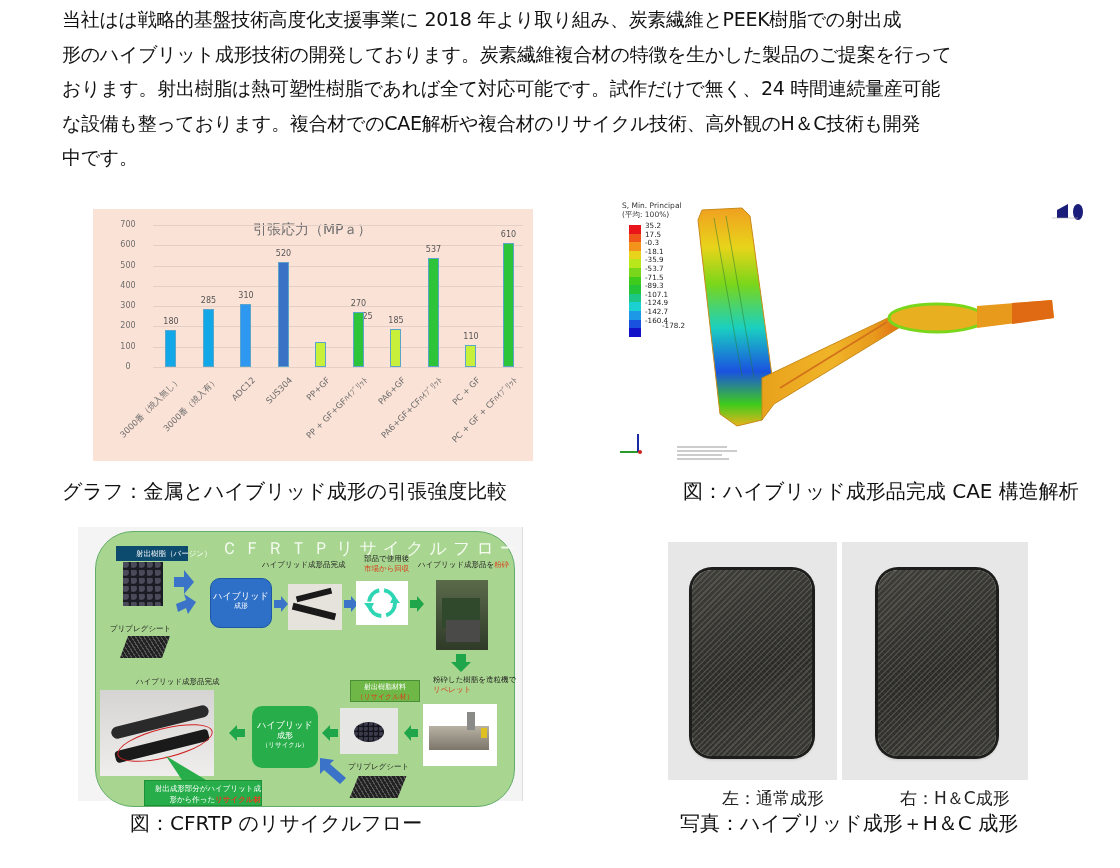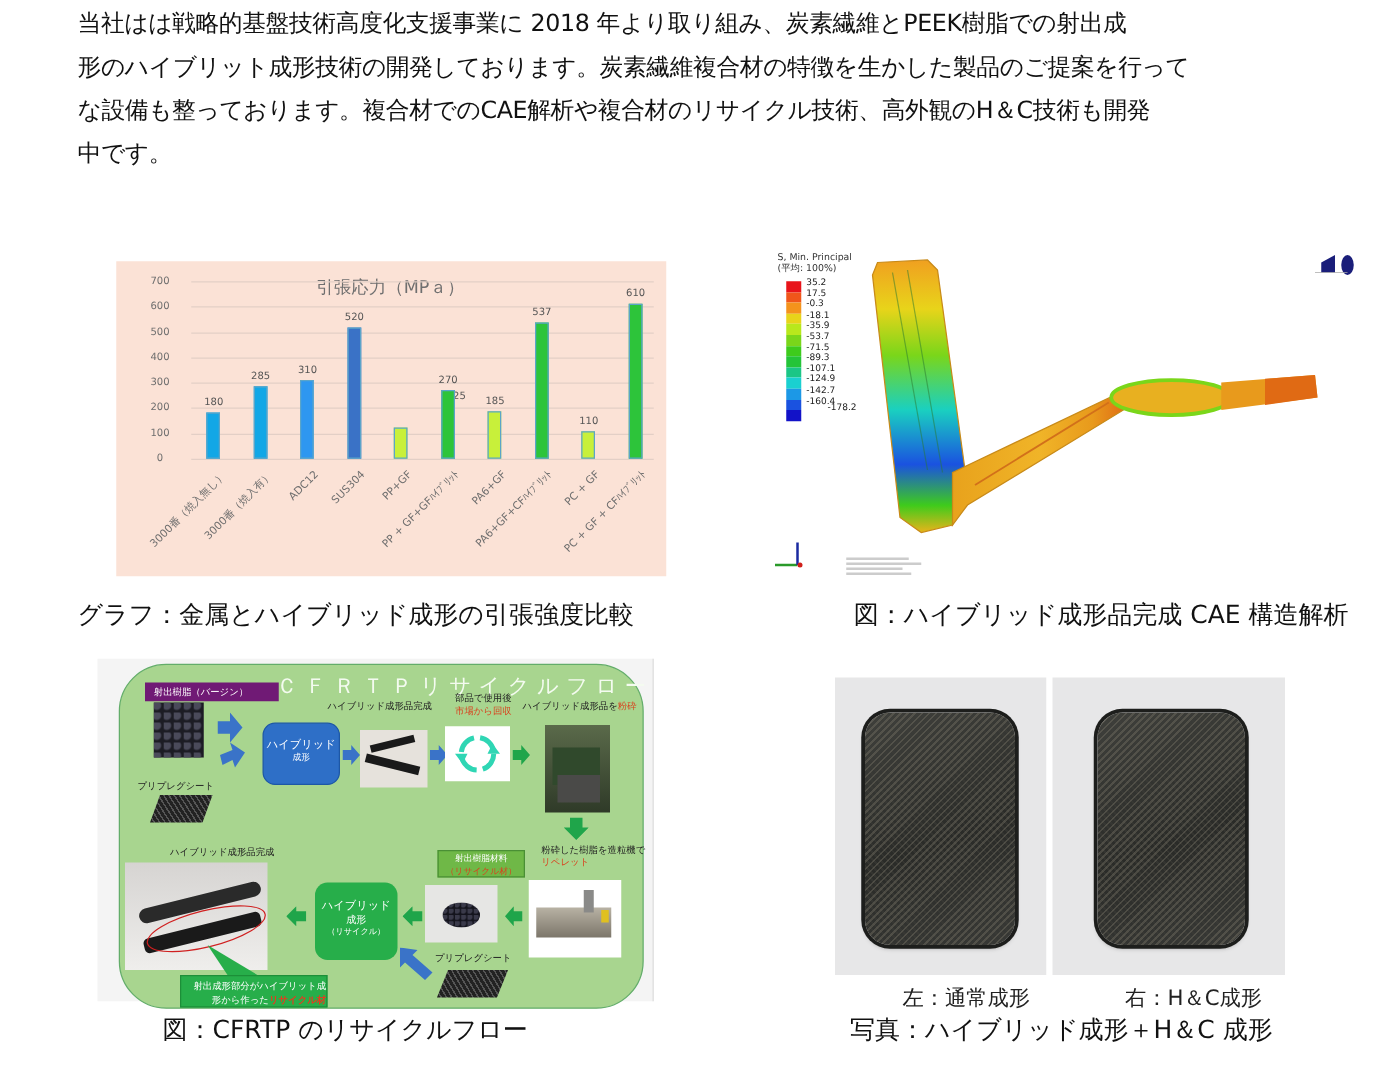--- a/index.html
+++ b/index.html
@@ -37,21 +37,21 @@
   .legend-swatch { position: absolute; left: 27px; width: 12px; height: 8.6px; }
   .legend-val { position: absolute; left: 43px; font-size: 7.2px; line-height: 8.6px; color: #222; }
 
   
   .flow-outer { position: absolute; left: 78px; top: 527px; width: 445px; height: 274px; background: #f4f4f4; border-right: 1px solid #ddd; }
   .flow-panel {
     position: absolute; left: 17px; top: 4px; width: 420px; height: 276px;
     background: #a8d58f; border: 1.5px solid #63ad6a; border-radius: 38px 38px 38px 38px;
   }
   .flow-title { position: absolute; left: 125px; top: 5px; font-size: 17px; color: #f4fbf0; letter-spacing: 6px; white-space: nowrap; }
-  .blue-tag { position: absolute; left: 20px; top: 14px; width: 107px; height: 15px; background: #701a75; color: #fff; font-size: 7.5px; line-height: 15px; padding-left: 7px; white-space: nowrap; }
+  .blue-tag { position: absolute; left: 20px; top: 14px; width: 72px; height: 15px; background: #0c4a6e; color: #fff; font-size: 7.5px; line-height: 15px; padding-left: 20px; white-space: nowrap; }
   .lbl { position: absolute; font-size: 7.5px; color: #222; white-space: nowrap; line-height: 10px; }
   .lbl .red { color: #d9411e; }
   .photo { position: absolute; }
   .box-blue { position: absolute; background: #2e6fc7; border: 1px solid #1d57a6; border-radius: 10px; color: #fff; text-align: center; }
   .box-green { position: absolute; background: #27ae4a; border-radius: 10px; color: #fff; text-align: center; }
   .green-note { position: absolute; background: #27ae4a; color: #fff; font-size: 7.5px; text-align: right; line-height: 11px; border: 1px solid #1c8f38; }
   .green-note .red { color: #e63b1f; font-weight: bold; }
   .tag-olive { position: absolute; background: #6fb847; border: 1px solid #4a8f35; color: #fff; font-size: 7px; text-align: center; line-height: 10px; }
   .tag-olive .red { color: #d9411e; }
 
@@ -66,20 +66,21 @@
     box-shadow: 0 0 0 3px #1d1e1c, 0 2px 4px rgba(0,0,0,0.35);
   }
   .small-cap { position: absolute; font-size: 17px; color: #222; white-space: nowrap; }
 </style>
 </head>
 <body>
 
 <div class="intro">
   <div>当社はは戦略的基盤技術高度化支援事業に 2018 年より取り組み、炭素繊維とPEEK樹脂での射出成</div>
   <div>形のハイブリット成形技術の開発しております。炭素繊維複合材の特徴を生かした製品のご提案を行って</div>
+  <div>おります。射出樹脂は熱可塑性樹脂であれば全て対応可能です。試作だけで無く、24 時間連続量産可能</div>
   <div>な設備も整っております。複合材でのCAE解析や複合材のリサイクル技術、高外観のH＆C技術も開発</div>
   <div>中です。</div>
 </div>
 
 <div class="chart-frame" id="chart">
   <div class="chart-title">引張応力（MPａ）</div>
 <div class="y-tick" style="left: 22px; top: 153px;">0</div>
     <div class="gridline" style="top: 158px;"></div>
     <div class="y-tick" style="left: 22px; top: 132.714px;">100</div>
     <div class="gridline" style="top: 137.714px;"></div>

